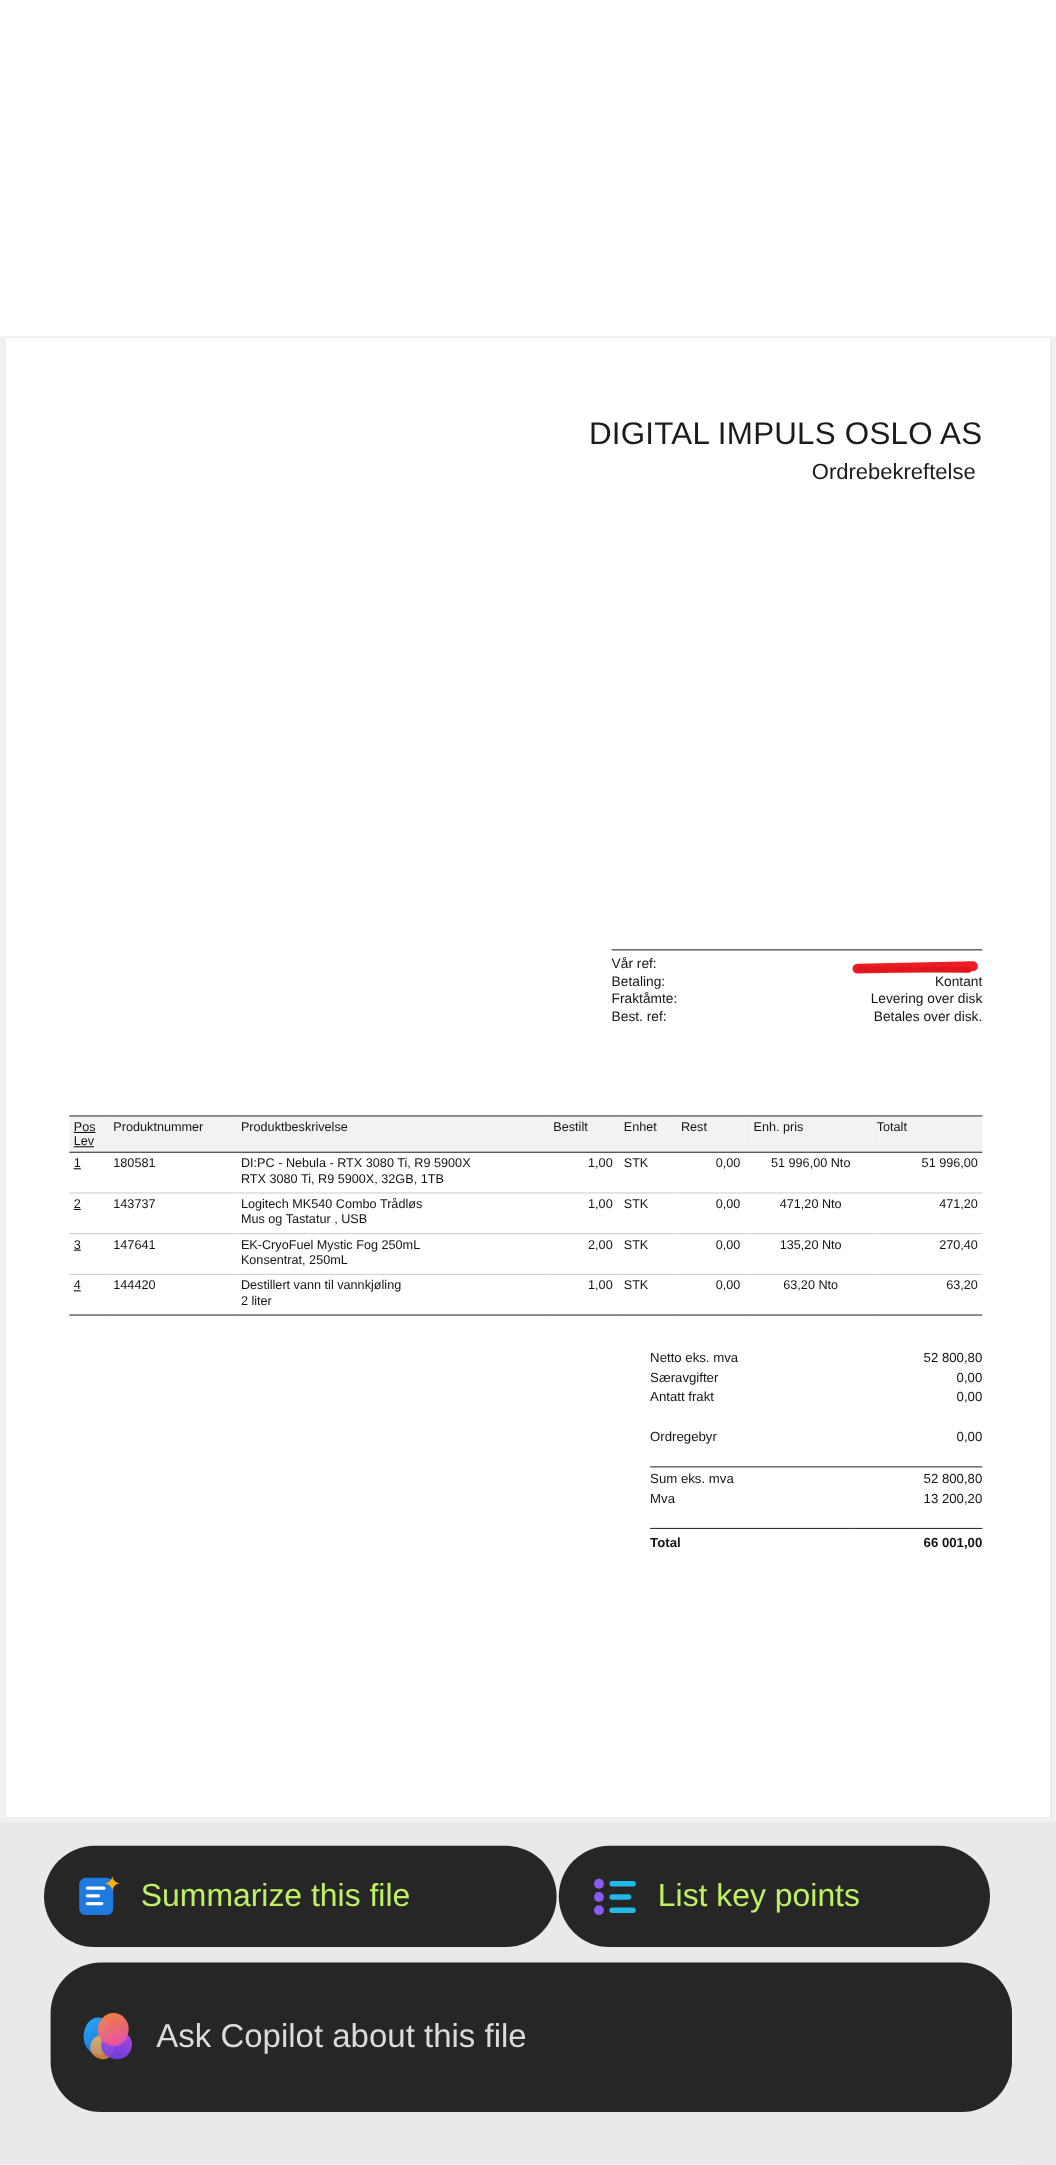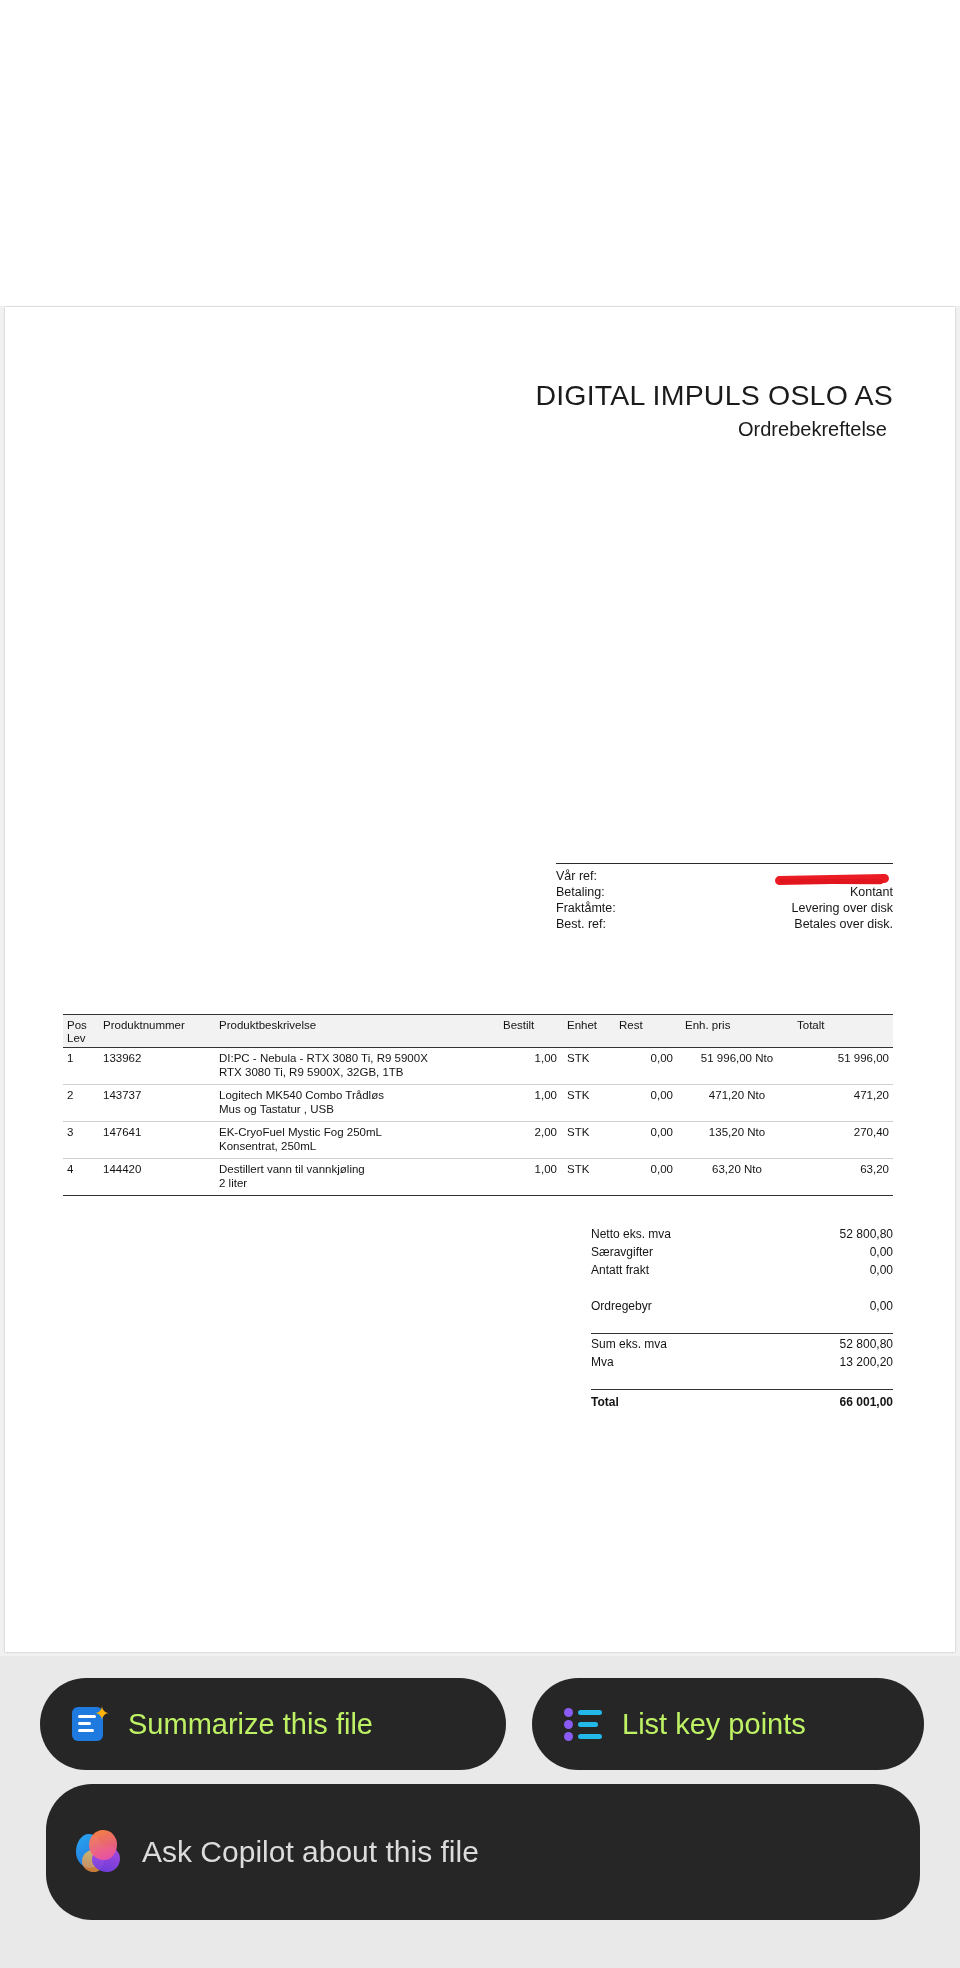--- a/index.html
+++ b/index.html
@@ -132,21 +132,21 @@
   }
   .items thead tr { background: #f2f2f2; }
   .items thead { border-top: 1px solid #333; border-bottom: 1px solid #333; }
   .items td {
     padding: 4px 4px 5px 4px;
     vertical-align: top;
     line-height: 13.5px;
     border-bottom: 1px solid #cfcfcf;
   }
   .items tbody tr:last-child td { border-bottom: 1px solid #333; }
-  .c-pos   { width: 28px; }
+  .c-pos   { width: 28px; text-decoration: underline; }
   .c-num   { width: 108px; }
   .c-desc  { width: auto; }
   .c-best  { width: 54px; text-align: right; }
   .c-enh   { width: 44px; text-align: left; padding-left: 6px !important; }
   .c-rest  { width: 54px; text-align: right; }
   .c-pris  { width: 104px; text-align: center; padding-left: 8px !important;}
   .c-tot   { width: 92px; text-align: right; }
   .sub { display: block; }
 
   
@@ -222,21 +222,21 @@
     padding: 0 30px;
     box-sizing: border-box;
   }
   .pill-summarize {
     left: 40px;
     top: 22px;
     width: 466px;
     height: 92px;
   }
   .pill-keypoints {
-    left: 532px;
+    left: 508px;
     top: 22px;
     width: 392px;
     height: 92px;
   }
   .pill-copilot {
     left: 46px;
     top: 128px;
     width: 874px;
     height: 136px;
   }
@@ -384,21 +384,21 @@
           <th class="c-best">Bestilt</th>
           <th class="c-enh">Enhet</th>
           <th class="c-rest">Rest</th>
           <th class="c-pris">Enh. pris</th>
           <th class="c-tot">Totalt</th>
         </tr>
       </thead>
       <tbody>
         <tr>
           <td class="c-pos">1</td>
-          <td class="c-num">133962</td>
+          <td class="c-num">180581</td>
           <td class="c-desc">
             <span>DI:PC - Nebula - RTX 3080 Ti, R9 5900X</span>
             <span class="sub">RTX 3080 Ti, R9 5900X, 32GB, 1TB</span>
           </td>
           <td class="c-best">1,00</td>
           <td class="c-enh">STK</td>
           <td class="c-rest">0,00</td>
           <td class="c-pris">51 996,00 Nto</td>
           <td class="c-tot">51 996,00</td>
         </tr>

